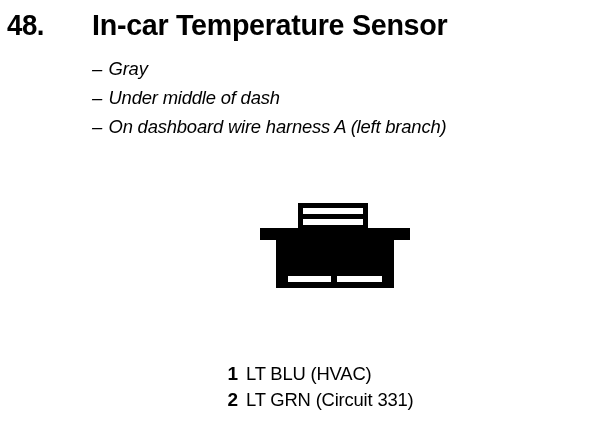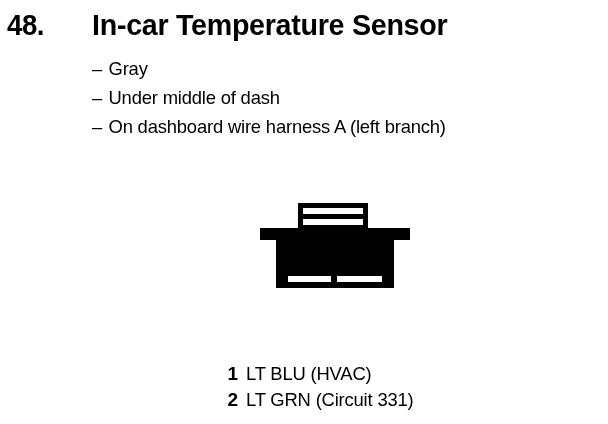--- a/index.html
+++ b/index.html
@@ -50,20 +50,21 @@
     transform: scaleX(0.955);
     transform-origin: left top;
   }
 
   
   #attributes {
     position: absolute;
     left: 92px;
     top: 56px;
     width: 510px;
+    font-style: italic;
   }
   .attr-line {
     position: relative;
     height: 29px;
     white-space: nowrap;
     font-size: 19px;
     line-height: 25px;
     transform: scaleX(0.97);
     transform-origin: left top;
   }

